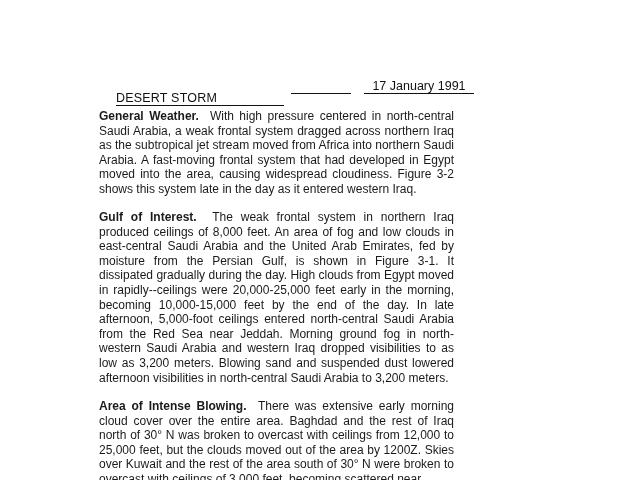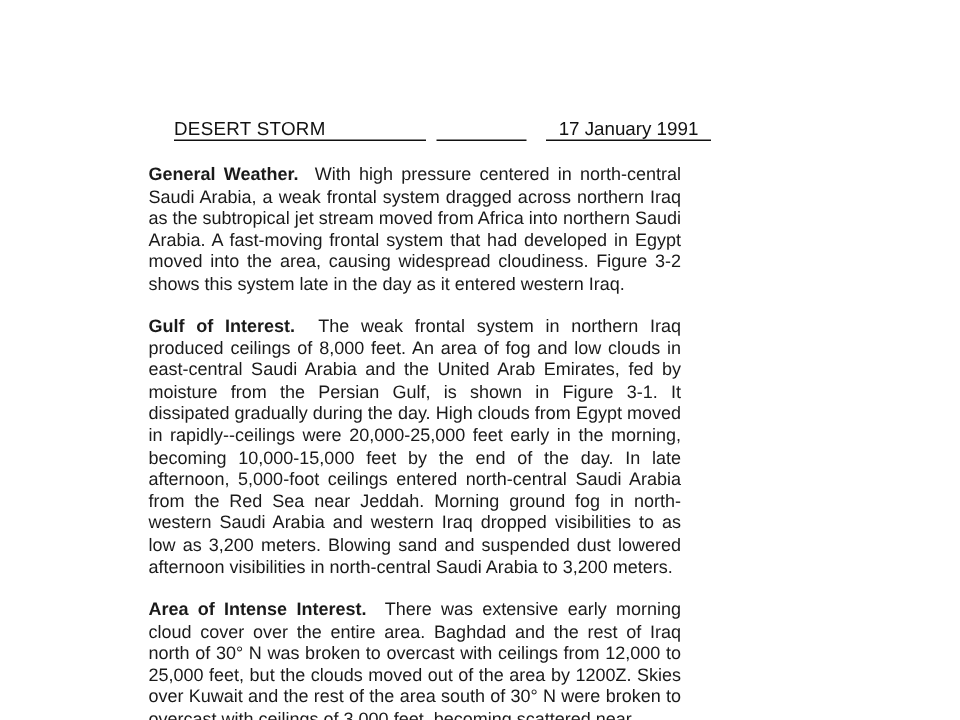--- a/index.html
+++ b/index.html
@@ -26,21 +26,21 @@
     left: 116px;
     top: 79px;
     width: 356px;
     height: 16px;
     font-size: 12.5px;
     font-weight: bold;
   }
   .header .title {
     position: absolute;
     left: 0;
-    top: 0;
+    top: 12px;
     width: 168px;
     border-bottom: 1px solid #111;
     line-height: 14px;
     font-weight: normal;
     letter-spacing: 0.2px;
   }
   .header .blank {
     position: absolute;
     left: 175px;
     top: 0;
@@ -89,17 +89,17 @@
     <span class="lead">General Weather.</span>&nbsp;
     <span>With high pressure centered in north-central Saudi Arabia, a weak frontal system dragged across northern Iraq as the subtropical jet stream moved from Africa into northern Saudi Arabia.  A fast-moving frontal system that had developed in Egypt moved into the area, causing widespread cloudiness.  Figure 3-2 shows this system late in the day as it entered western Iraq.</span>
   </div>
 
   <div class="para" id="p2">
     <span class="lead">Gulf of Interest.</span>&nbsp;
     <span>The weak frontal system in northern Iraq produced ceilings of 8,000 feet.  An area of fog and low clouds in east-central Saudi Arabia and the United Arab Emirates, fed by moisture from the Persian Gulf, is shown in Figure 3-1.  It dissipated gradually during the day.  High clouds from Egypt moved in rapidly--ceilings were 20,000-25,000 feet early in the morning, becoming 10,000-15,000 feet by the end of the day.  In late afternoon, 5,000-foot ceilings entered north-central Saudi Arabia from the Red Sea near Jeddah.  Morning ground fog in north-western Saudi Arabia and western Iraq dropped visibilities to as low as 3,200 meters.  Blowing sand and suspended dust lowered afternoon visibilities in north-central Saudi Arabia to 3,200 meters.</span>
   </div>
 
   <div class="para" id="p3">
-    <span class="lead">Area of Intense Interest.</span>&nbsp;
+    <span class="lead">Area of Intense Blowing.</span>&nbsp;
     <span>There was extensive early morning cloud cover over the entire area.  Baghdad and the rest of Iraq north of 30° N was broken to overcast with ceilings from 12,000 to 25,000 feet, but the clouds moved out of the area by 1200Z.  Skies over Kuwait and the rest of the area south of 30° N were broken to overcast with ceilings of 3,000 feet, becoming scattered near</span>
   </div>
 
 </div>
 
 </body></html>

